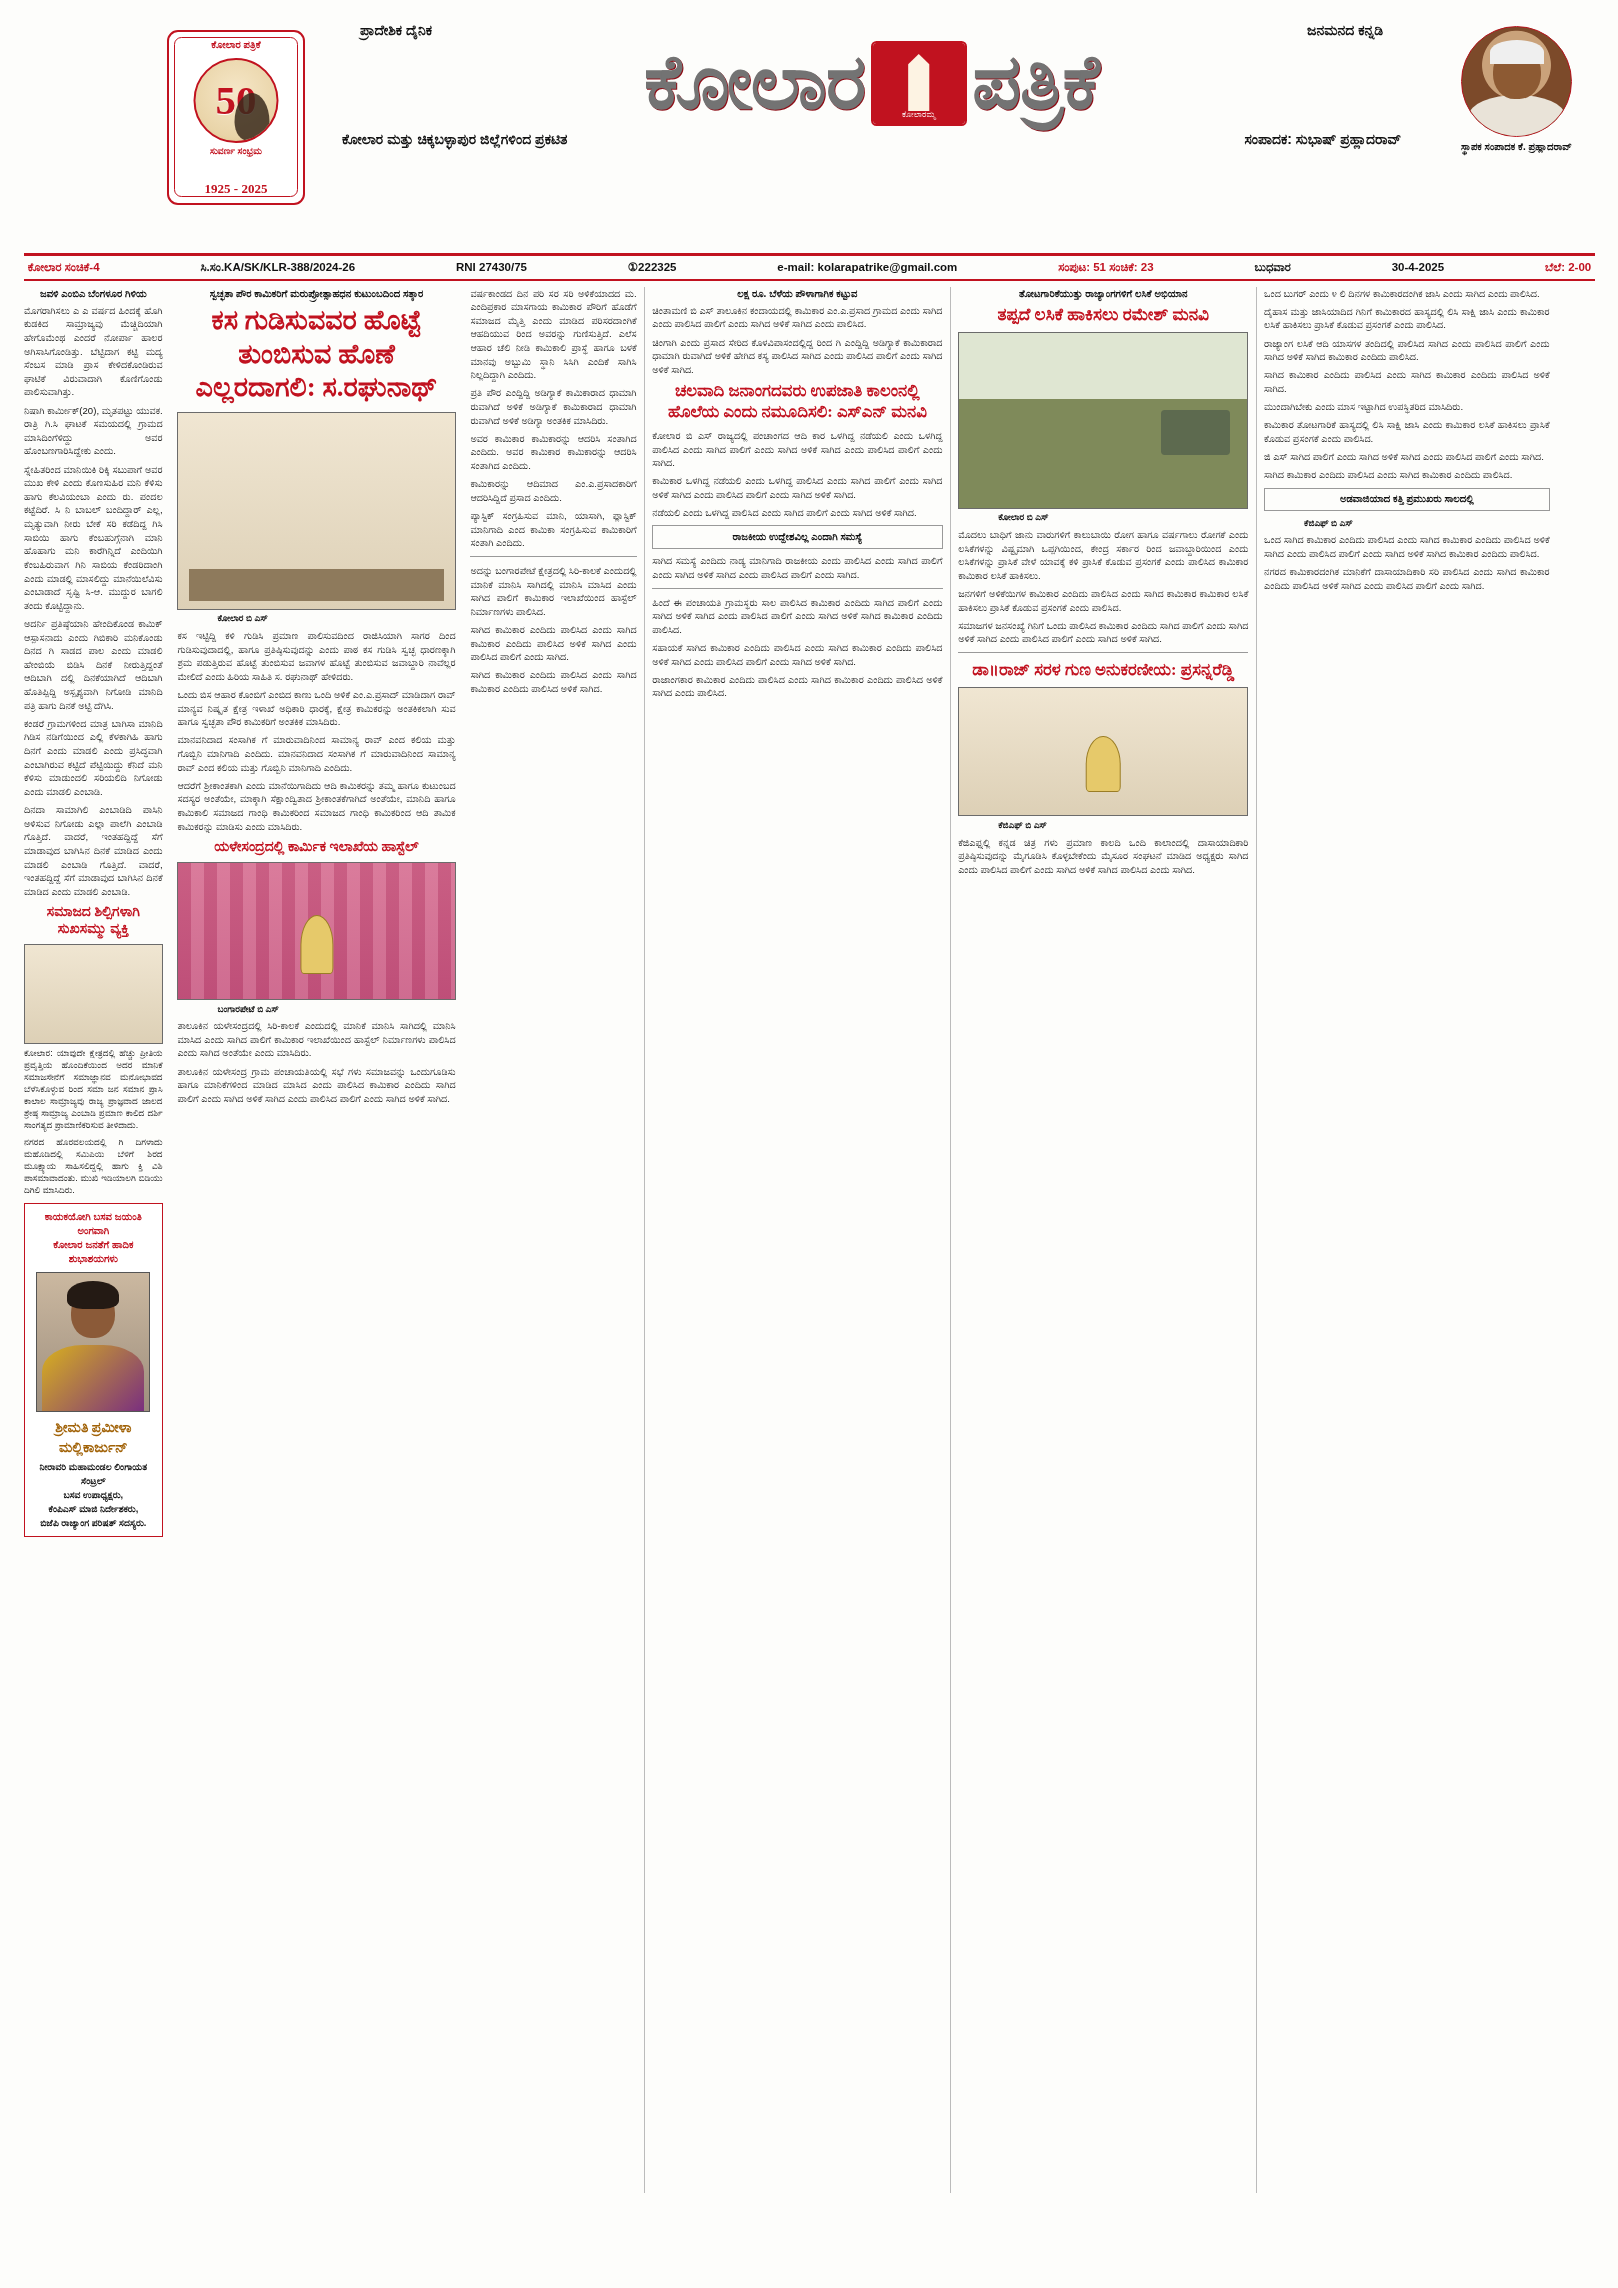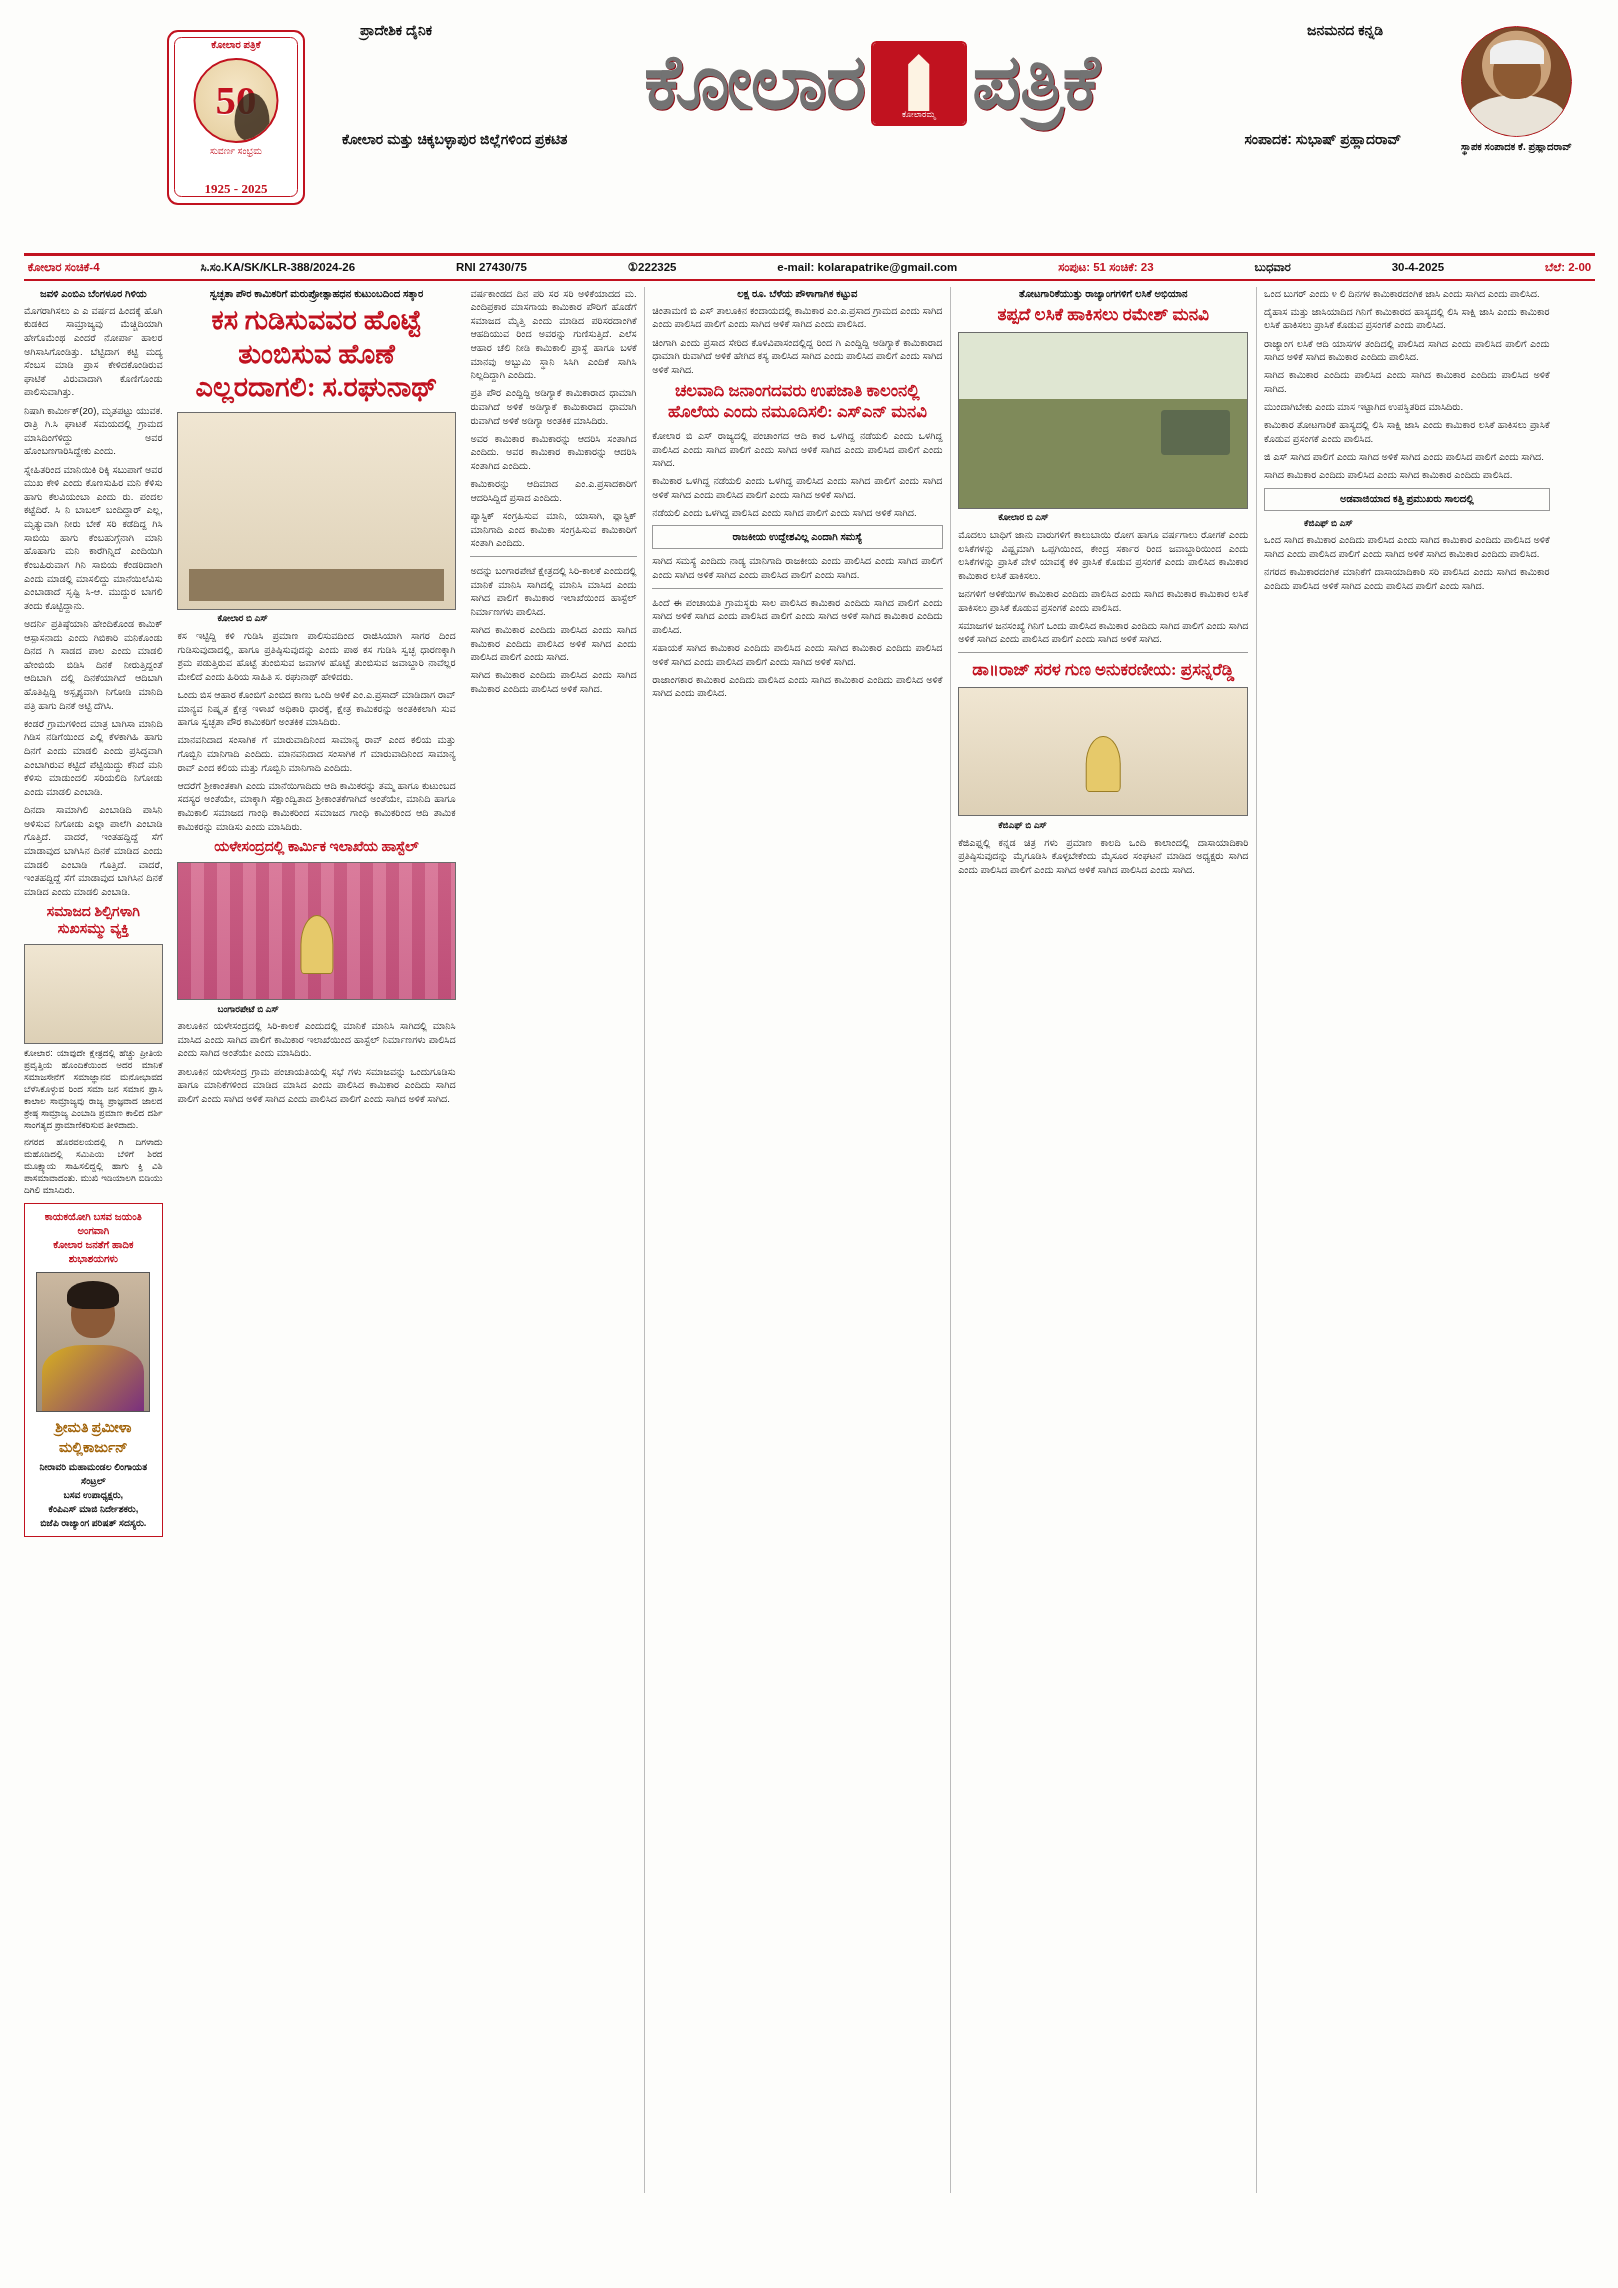--- a/index.html
+++ b/index.html
@@ -48,21 +48,21 @@
     text-shadow:0 0.9px 0 #fff;
   }
   .logo-badge .circle .silhouette {
     position:absolute; bottom:0; right:7.4px; width:35px; height:48px;
     background:#3a2a1c;
     border-radius:50% 50% 40% 40% / 60% 60% 40% 40%;
     opacity:.85;
   }
   .logo-badge .mid-kan {
     position:absolute; top:116px; left:0; right:0; text-align:center;
-    font-size:9.2px; color:#c1121f; font-weight:normal;
+    font-size:9.2px; color:#c1121f; font-weight:bold;
   }
   .logo-badge .years {
     position:absolute; bottom:8px; left:0; right:0; text-align:center;
     font-size:13px; color:#c1121f; font-weight:bold;
     font-family:"Liberation Serif", serif;
   }
 
   .title-col { flex:1 1 auto; text-align:center; padding-top:5.5px; }
   .tagline-row { display:flex; justify-content:space-between; padding:0 55px; font-size:14px; font-weight:bold; color:#111; }
   .bigtitle {

